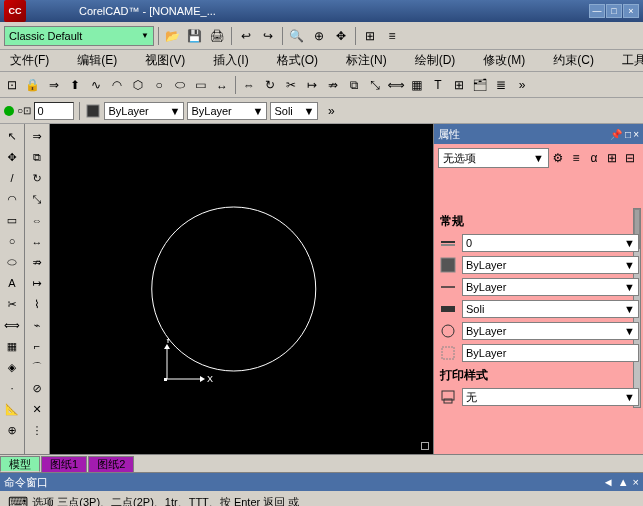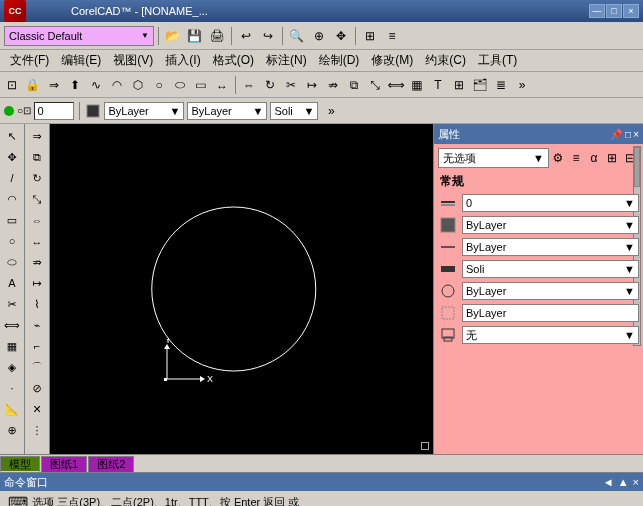--- a/index.html
+++ b/index.html
@@ -10,21 +10,21 @@
       width: 100%;
       height: 22px;
       background: linear-gradient(to bottom, #4a6fa5, #2c4a7c);
       display: flex;
       align-items: center;
       justify-content: space-between;
       padding: 0 4px;
       color: white;
       font-size: 11px;
     }
-    #title-bar .left { display: flex; align-items: center; gap: 4px; }
+    #title-bar .left { display: flex; align-items: center; gap: 12px; }
     #title-bar .title-text { font-size: 11px; margin-left: 41px; }
     #title-bar .win-controls { display: flex; gap: 1px; }
     #title-bar .win-btn {
       width: 16px; height: 14px;
       background: #6a8fc0;
       border: 1px solid #8aaad0;
       display: flex; align-items: center; justify-content: center;
       font-size: 9px; color: white; cursor: pointer;
     }
 
@@ -35,21 +35,21 @@
       align-items: center;
       padding: 2px 4px;
       gap: 2px;
       background: #d4d0c8;
       border-bottom: 1px solid #a0a0a0;
     }
 
     .style-dropdown {
       height: 20px;
       width: 150px;
-      background: #f0abfc;
+      background: #86efac;
       border: 1px solid #808080;
       font-size: 11px;
       display: flex;
       align-items: center;
       justify-content: space-between;
       padding: 0 4px;
     }
     .style-dropdown .arrow { font-size: 8px; }
 
     .tb-icon {
@@ -236,21 +236,21 @@
       background: #a21caf;
       border: 1px solid #808080;
       border-bottom: none;
       font-size: 11px;
       display: flex;
       align-items: center;
       cursor: pointer;
       margin-right: 1px;
     }
     .tab.active {
-      background: #4d7c0f;
+      background: #86efac;
       border-bottom: 1px solid #d4d0c8;
     }
 
     
     #command-area {
       height: 56px;
       background: #d4d0c8;
       border-top: 1px solid #808080;
     }
     #command-header {
@@ -296,21 +296,21 @@
       color: white; font-weight: bold; font-size: 9px;
     }
 
     
     #menu-bar {
       height: 22px;
       background: #d4d0c8;
       display: flex;
       align-items: center;
       padding: 0 4px;
-      gap: 0;
+      gap: 16px;
       border-bottom: 1px solid #a0a0a0;
     }
     .menu-item {
       height: 20px;
       padding: 0 6px;
       display: flex; align-items: center;
       font-size: 12px;
       cursor: pointer;
       white-space: nowrap;
     }
@@ -498,21 +498,21 @@
           <span>无选项</span>
           <span>▼</span>
         </div>
         <div class="tb-icon" style="width:18px;height:18px;">⚙</div>
         <div class="tb-icon" style="width:18px;height:18px;">≡</div>
         <div class="tb-icon" style="width:18px;height:18px;">α</div>
         <div class="tb-icon" style="width:18px;height:18px;">⊞</div>
         <div class="tb-icon" style="width:18px;height:18px;">⊟</div>
       </div>
 
-      <div style="position:relative;">
+      <div style="position:relative;margin-top:40px;">
 
         <div class="prop-section">常规</div>
 
         <div class="prop-item">
           <div class="prop-item-icon">
             <svg width="16" height="16">
                 <rect x="1" y="6" width="14" height="2" fill="#333"></rect>
                 <rect x="1" y="9" width="14" height="2" fill="#888"></rect>
               </svg>
           </div>
@@ -575,20 +575,21 @@
           <div class="prop-item-icon">
             <svg width="16" height="16">
                 <rect x="2" y="2" width="12" height="12" fill="none" stroke="#888" stroke-width="1" stroke-dasharray="2,1"></rect>
               </svg>
           </div>
           <div class="prop-item-value">
             <span>ByLayer</span>
           </div>
         </div>
 
+        <div class="prop-section">打印样式</div>
 
         <div class="prop-item">
           <div class="prop-item-icon">
             <svg width="16" height="16">
                 <rect x="2" y="2" width="12" height="9" fill="none" stroke="#333" stroke-width="1"></rect>
                 <rect x="4" y="10" width="8" height="4" fill="none" stroke="#333" stroke-width="1"></rect>
               </svg>
           </div>
           <div class="prop-item-value">
             <span>无</span>

